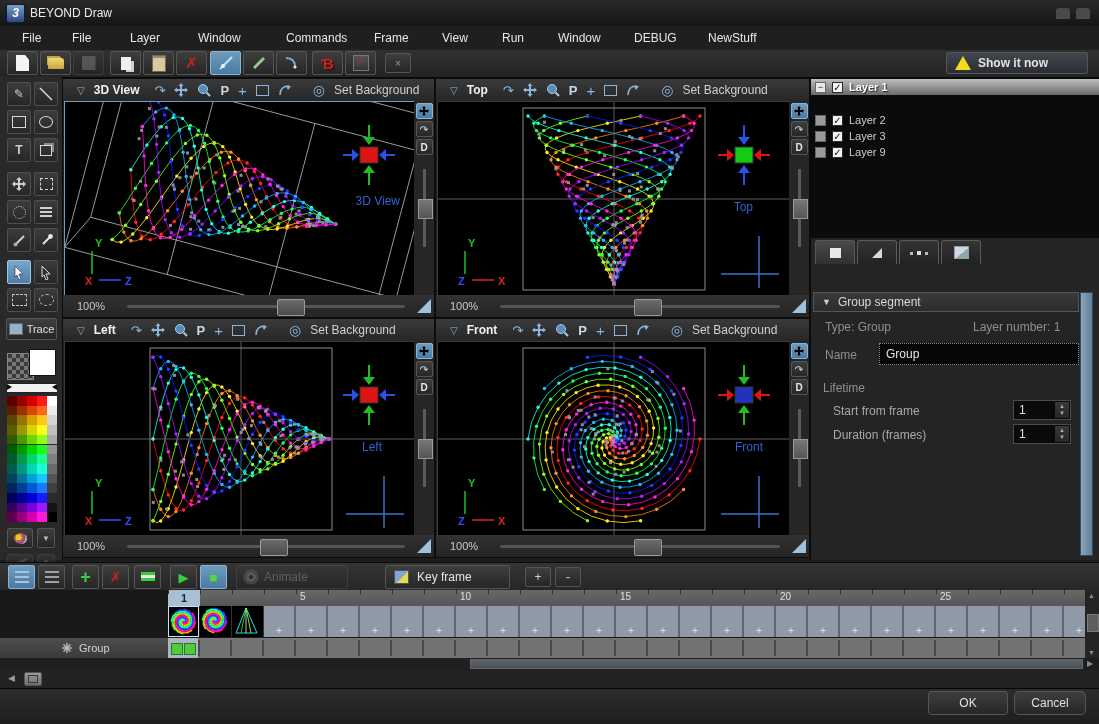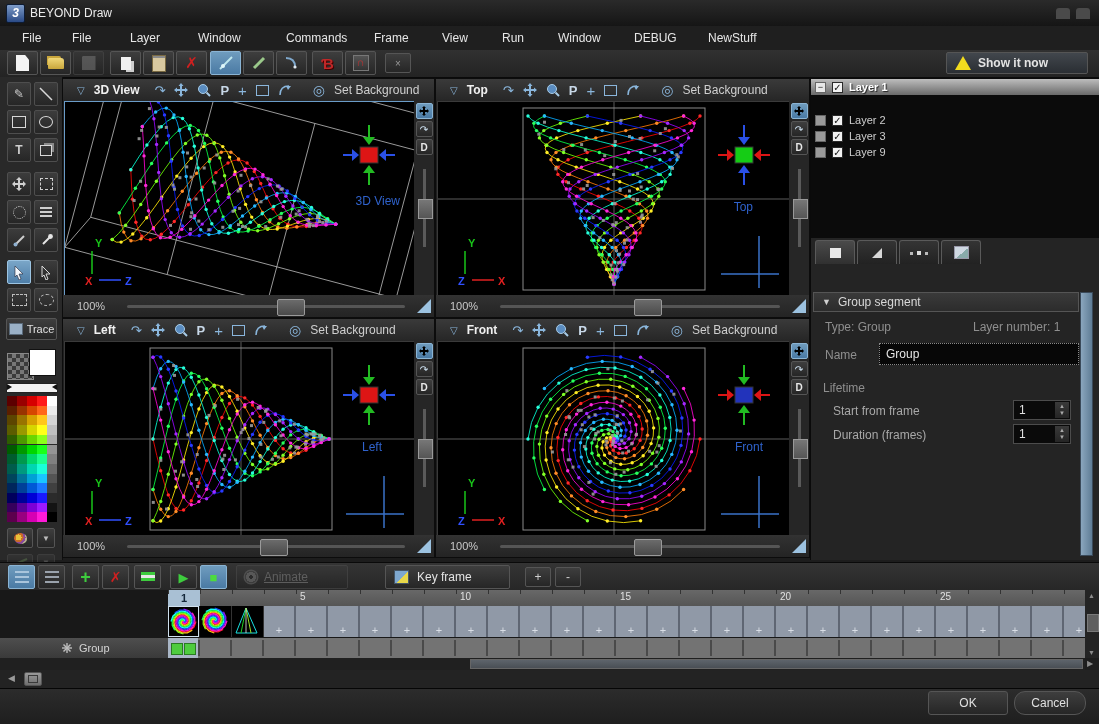--- a/index.html
+++ b/index.html
@@ -1886,21 +1886,21 @@
         <span style="width:14px;height:3px;background:#3ecc3e;box-shadow:0 6px 0 #3ecc3e,0 3px 0 #e8e8e8;margin-bottom:7px;display:inline-block;"></span>
       </div>
     <div class="btn abs" style="left:170px;top:2px;width:27px;height:24px;color:#3ecc3e;font-size:13px;">
         <span>▶</span>
       </div>
     <div class="btn sel abs" style="left:200px;top:2px;width:27px;height:24px;color:#4ddb3e;font-size:13px;">
         <span>■</span>
       </div>
     <div class="btn dis abs" style="left:236px;top:2px;width:112px;height:24px;justify-content:flex-start;gap:7px;padding-left:8px;">
       <span style="width:12px;height:12px;border-radius:50%;background:radial-gradient(circle,#2a2a2a 0 2px,#8a8a8a 2px 5px,#555 5px);box-shadow:0 0 0 1.5px #777;display:inline-block;"></span>
-      <span style="color:#9a9a9a;text-decoration:underline;">Animate</span>
+      <span style="color:#9a9a9a;">Animate</span>
     </div>
     <div class="btn abs" style="left:385px;top:2px;width:125px;height:24px;justify-content:flex-start;gap:8px;padding-left:8px;">
       <span style="width:13px;height:12px;background:linear-gradient(135deg,#7ea8d0 55%,#e8d84a 55%);border:1px solid #456;display:inline-block;"></span>
       <span style="color:#e4e4e4;">Key frame</span>
     </div>
     <div class="btn abs" style="left:525px;top:4px;width:26px;height:20px;color:#cfcfcf;">
         <span>+</span>
       </div>
     <div class="btn abs" style="left:555px;top:4px;width:26px;height:20px;color:#cfcfcf;">
         <span>-</span>
@@ -2114,18 +2114,18 @@
     <span class="abs" style="left:8px;top:3px;color:#9a9a9a;font-size:9px;">◀</span>
     <div class="btn abs" style="left:24px;top:2px;width:18px;height:14px;background:linear-gradient(#9a9a9a,#6f6f6f);">
       <span style="width:8px;height:6px;border:1px solid #3a3a3a;display:inline-block;background:linear-gradient(90deg,transparent 45%,#3a3a3a 45%,#3a3a3a 55%,transparent 55%);"></span>
     </div>
   </div>
 
   <div class="abs" style="left:0;top:688px;width:1099px;height:36px;background:linear-gradient(#2c2c2c,#1e1e1e);border-top:1px solid #060606;">
     <div class="btn abs" style="left:928px;top:2px;width:80px;height:24px;border-radius:3px;">
         <span style="color:#e0e0e0;">OK</span>
       </div>
-    <div class="btn abs" style="left:1014px;top:2px;width:72px;height:24px;border-radius:11px;">
+    <div class="btn abs" style="left:1014px;top:2px;width:72px;height:24px;border-radius:5px;">
         <span style="color:#e0e0e0;">Cancel</span>
       </div>
   </div>
 
 </div>
 
 </body></html>

